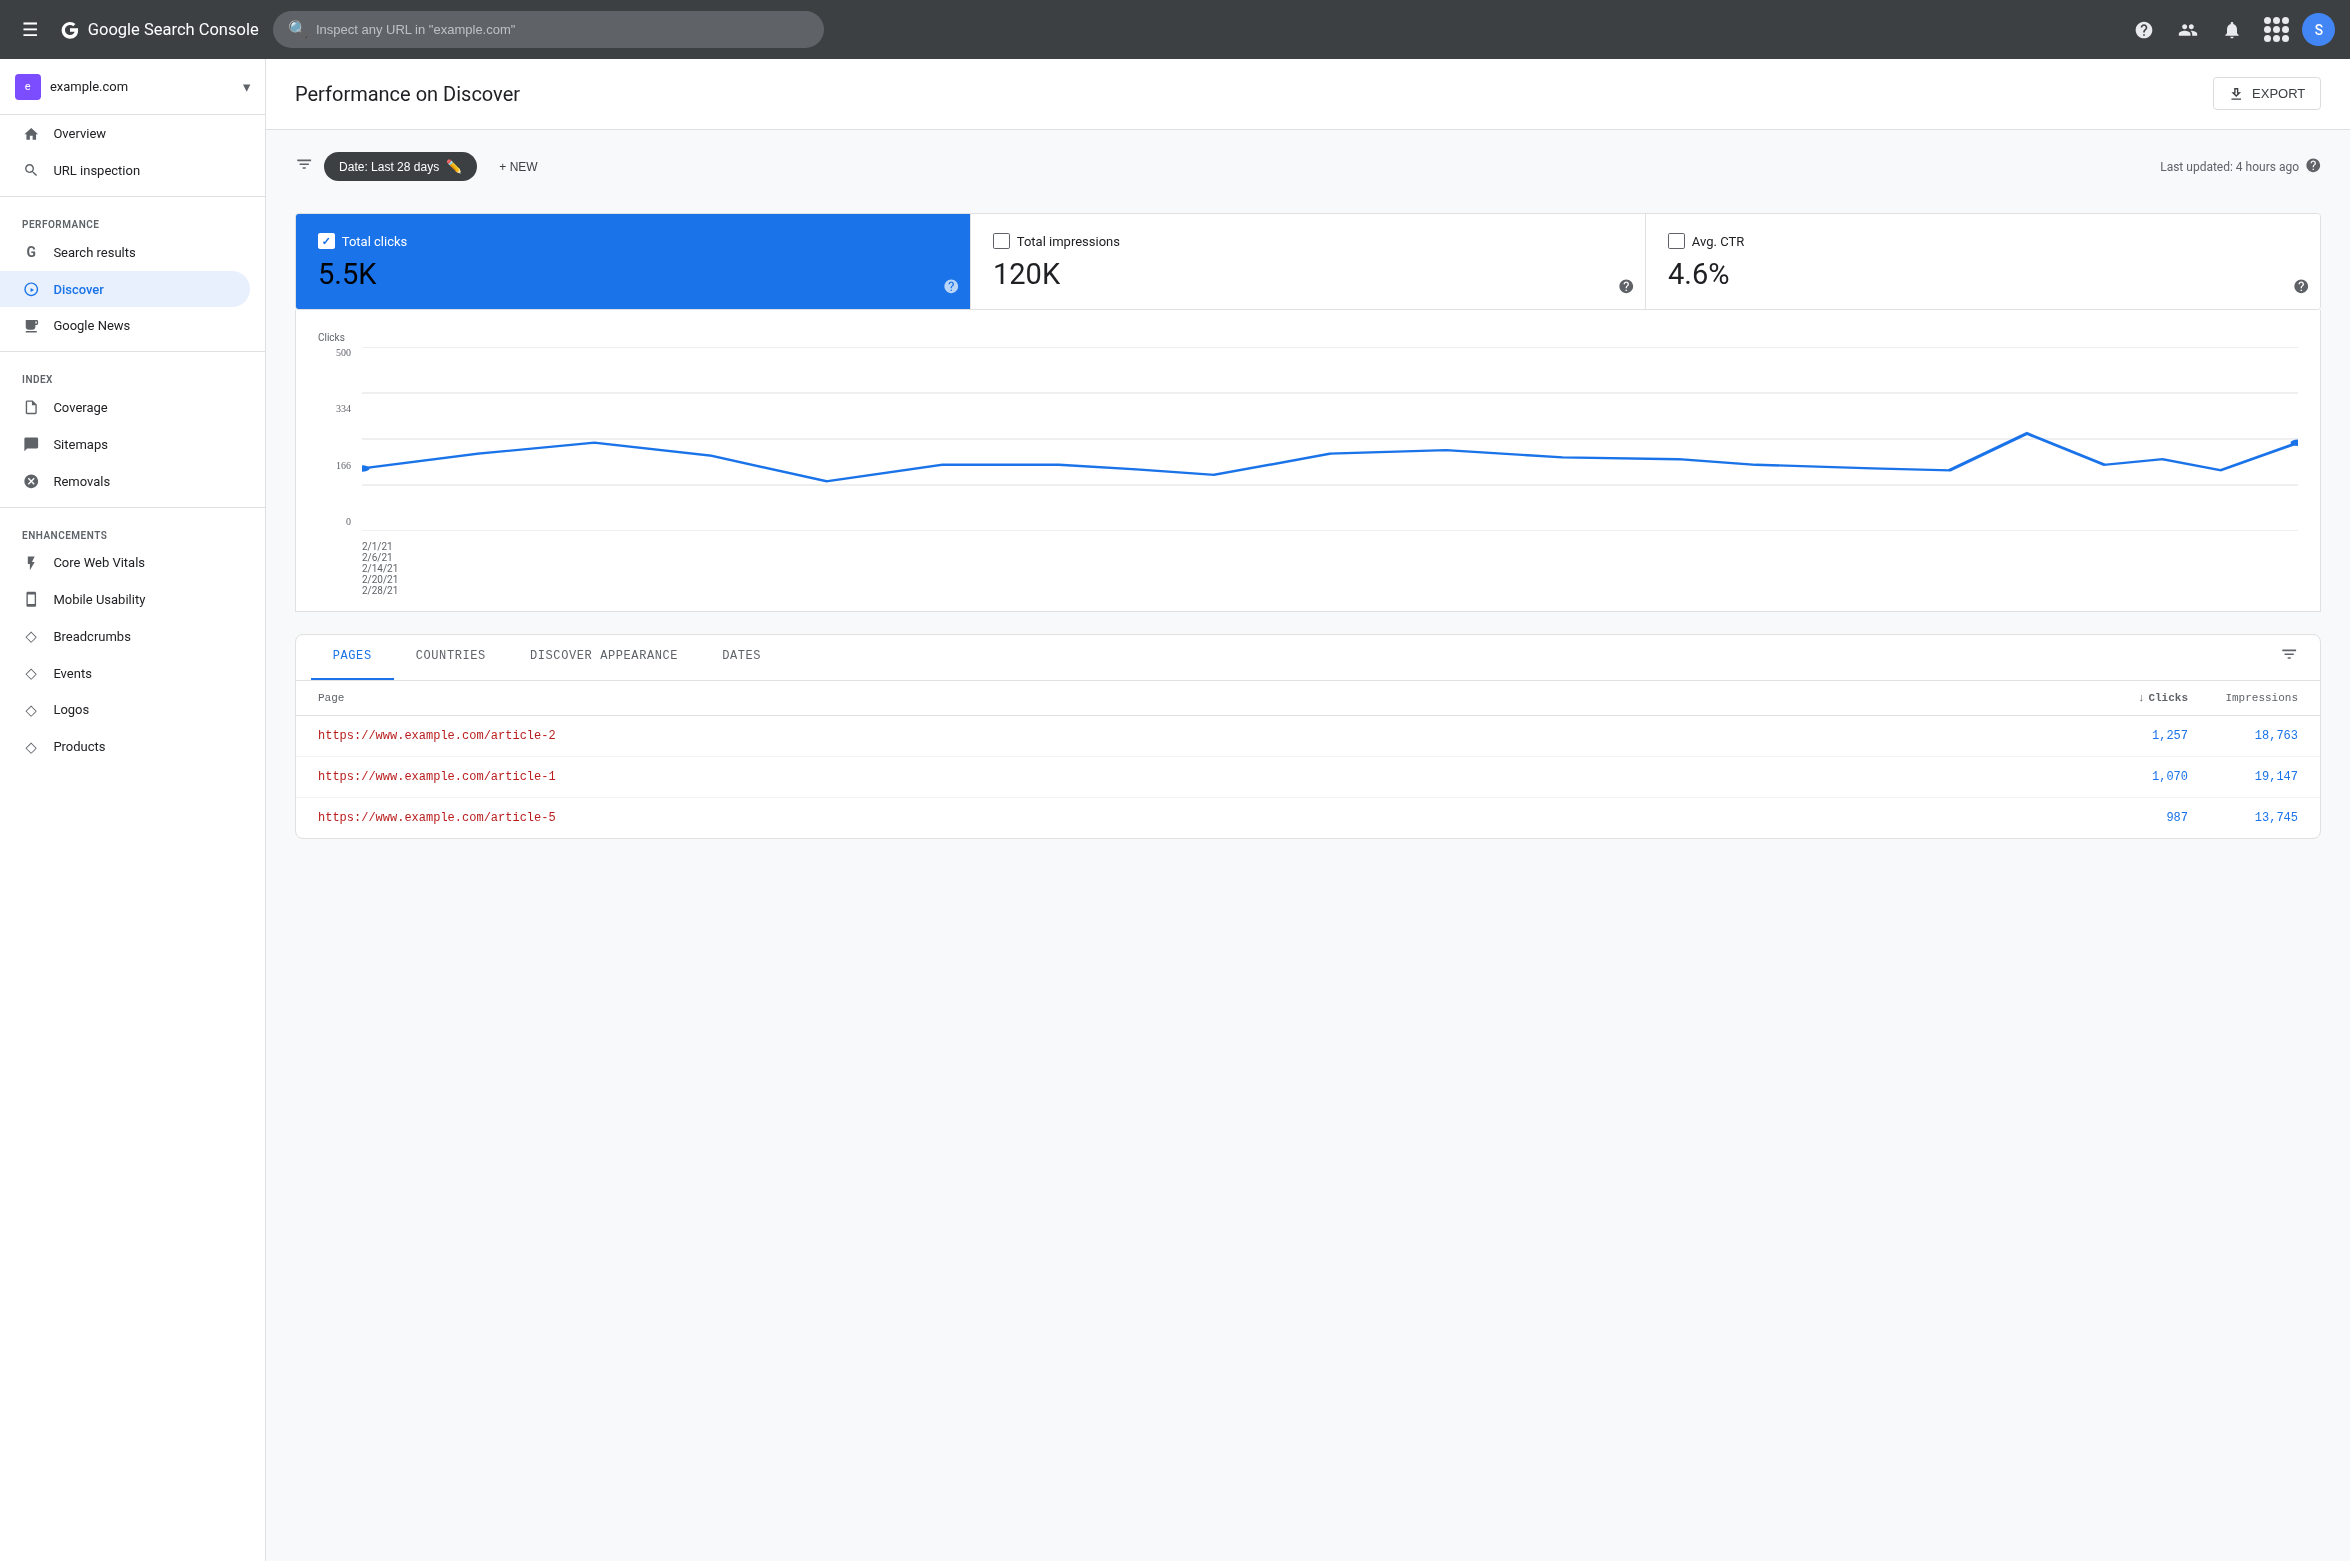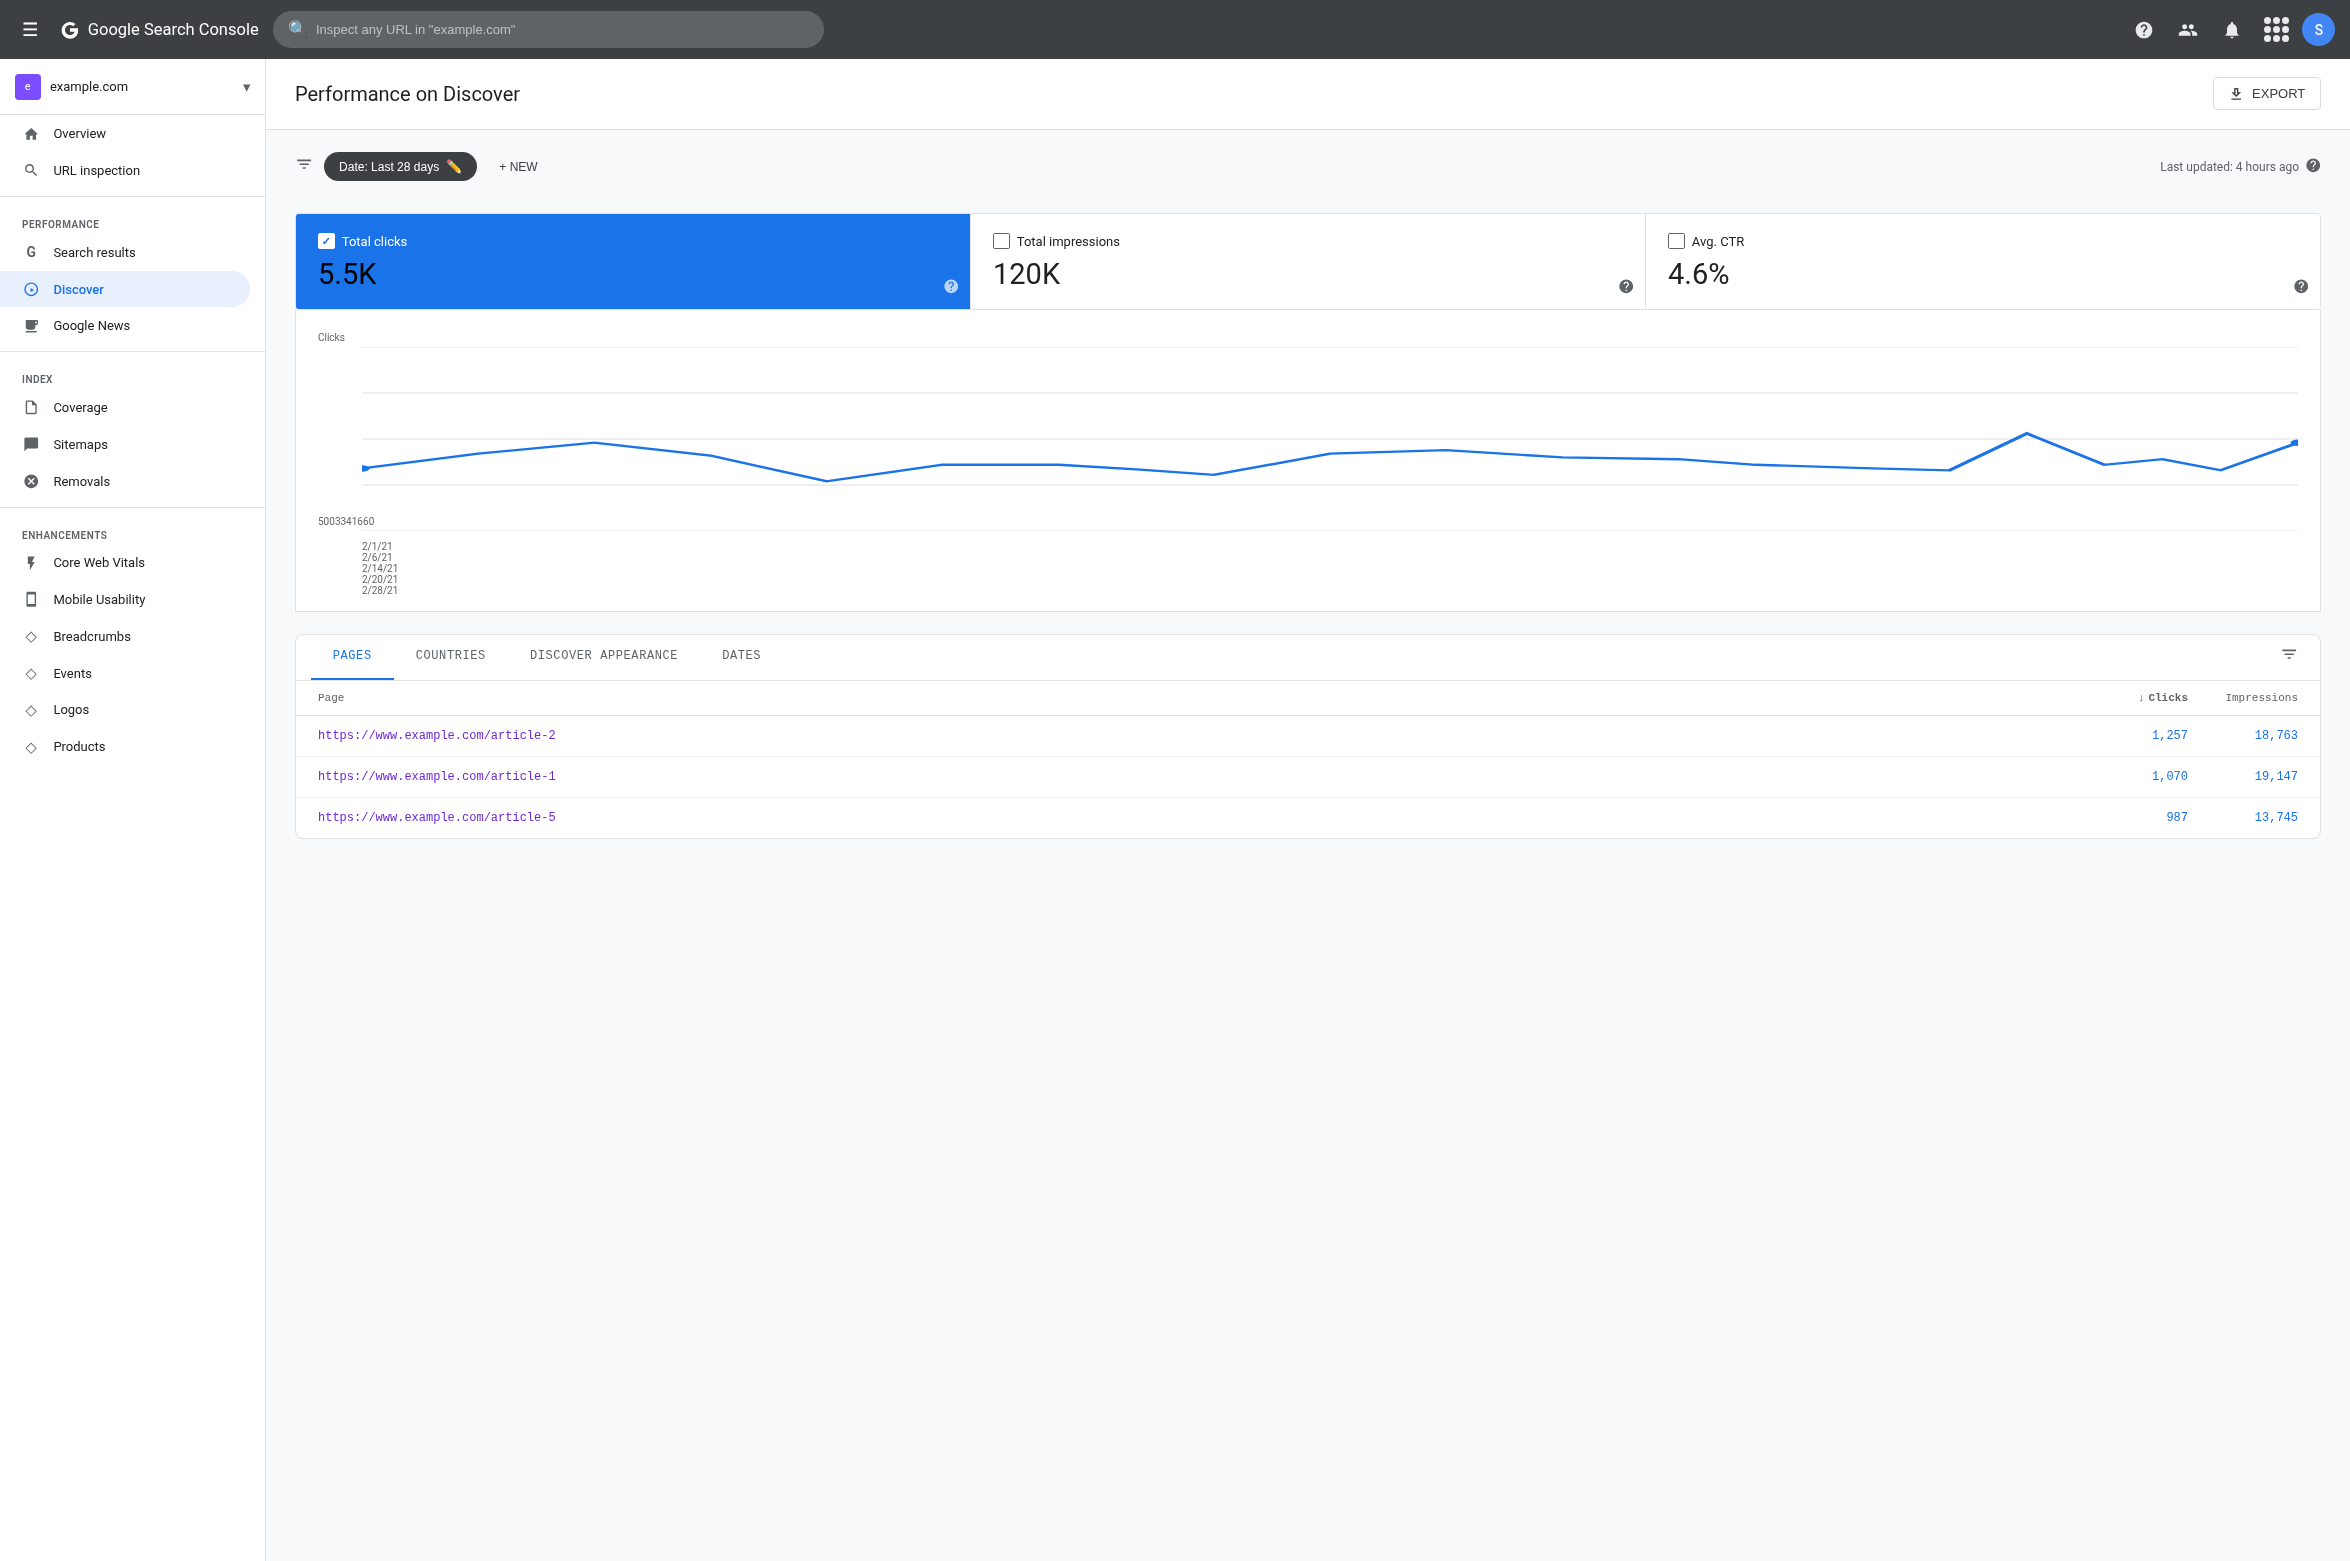--- a/index.html
+++ b/index.html
@@ -133,21 +133,21 @@
     .tab-item.active { color: #1a73e8; border-bottom-color: #1a73e8; }
     .tab-filter-icon { margin-left: auto; color: #5f6368; cursor: pointer; font-size: 18.4px; padding: 7.3px; }
 
     .table-header { display: flex; padding: 11px 22px; border-bottom: 0.9px solid #e0e0e0; }
     .table-col-page { flex: 1; font-size: 11px; color: #5f6368; font-weight: 500; }
     .table-col-clicks { width: 92px; text-align: right; font-size: 11px; color: #5f6368; font-weight: 600; display: flex; align-items: center; justify-content: flex-end; gap: 3.7px; }
     .table-col-impressions { width: 110px; text-align: right; font-size: 11px; color: #5f6368; font-weight: 500; }
 
     .table-row { display: flex; padding: 13px 22px; border-bottom: 0.9px solid #f1f3f4; align-items: center; }
     .table-row:last-child { border-bottom: none; }
-    .table-cell-page { flex: 1; color: #6d28d9; font-size: 12px; }
+    .table-cell-page { flex: 1; color: #b91c1c; font-size: 12px; }
     .table-cell-clicks { width: 92px; text-align: right; color: #1a73e8; font-size: 12px; }
     .table-cell-impressions { width: 110px; text-align: right; color: #1a73e8; font-size: 12px; }
   </style>
 </head>
 <body>
 
 <div class="topbar">
   <span class="topbar-menu-icon">☰</span>
   <div class="topbar-logo">
     <svg width="20" height="20" viewBox="0 0 48 48">
@@ -393,21 +393,21 @@
                 <path d="M12 2C6.48 2 2 6.48 2 12s4.48 10 10 10 10-4.48 10-10S17.52 2 12 2zm1 17h-2v-2h2v2zm2.07-7.75l-.9.92C13.45 12.9 13 13.5 13 15h-2v-.5c0-1.1.45-2.1 1.17-2.83l1.24-1.26c.37-.36.59-.86.59-1.41 0-1.1-.9-2-2-2s-2 .9-2 2H8c0-2.21 1.79-4 4-4s4 1.79 4 4c0 .88-.36 1.68-.93 2.25z"></path>
               </svg>
           </span>
         </div>
       </div>
 
       <div class="chart-container">
         <div class="chart-y-label">Clicks</div>
         <div style="display:flex;gap:11px;">
 
-          <div style="display:flex;justify-content:space-between;align-items:flex-end;height:184px;padding-bottom:3.7px;width:33px;">
+          <div style="display:flex;flex-direction:column;justify-content:space-between;align-items:flex-end;height:184px;padding-bottom:3.7px;width:33px;font-family:Liberation Serif, serif;">
             <span style="font-size:10px;color:#5f6368;">500</span>
             <span style="font-size:10px;color:#5f6368;">334</span>
             <span style="font-size:10px;color:#5f6368;">166</span>
             <span style="font-size:10px;color:#5f6368;">0</span>
           </div>
           <div style="flex:1;">
             <svg id="chart-svg" width="100%" height="184" viewBox="0 0 900 200" preserveAspectRatio="none">
 
               <line x1="0" y1="0" x2="900" y2="0" stroke="#e0e0e0" stroke-width="1"></line>
               <line x1="0" y1="50" x2="900" y2="50" stroke="#e0e0e0" stroke-width="1"></line>

